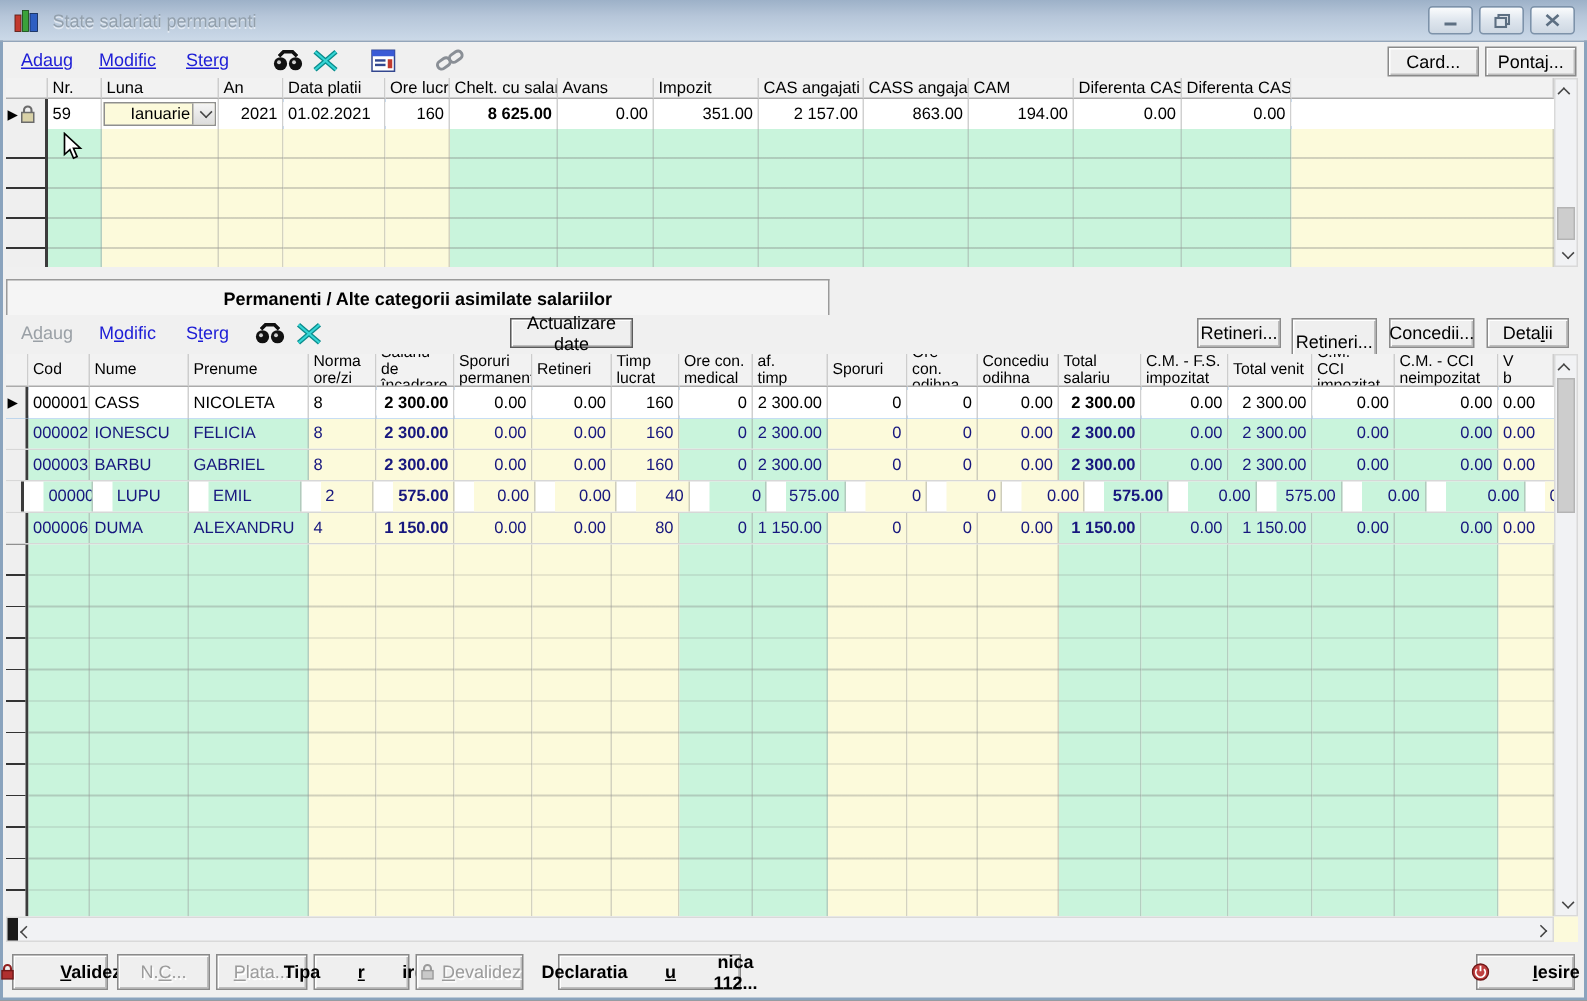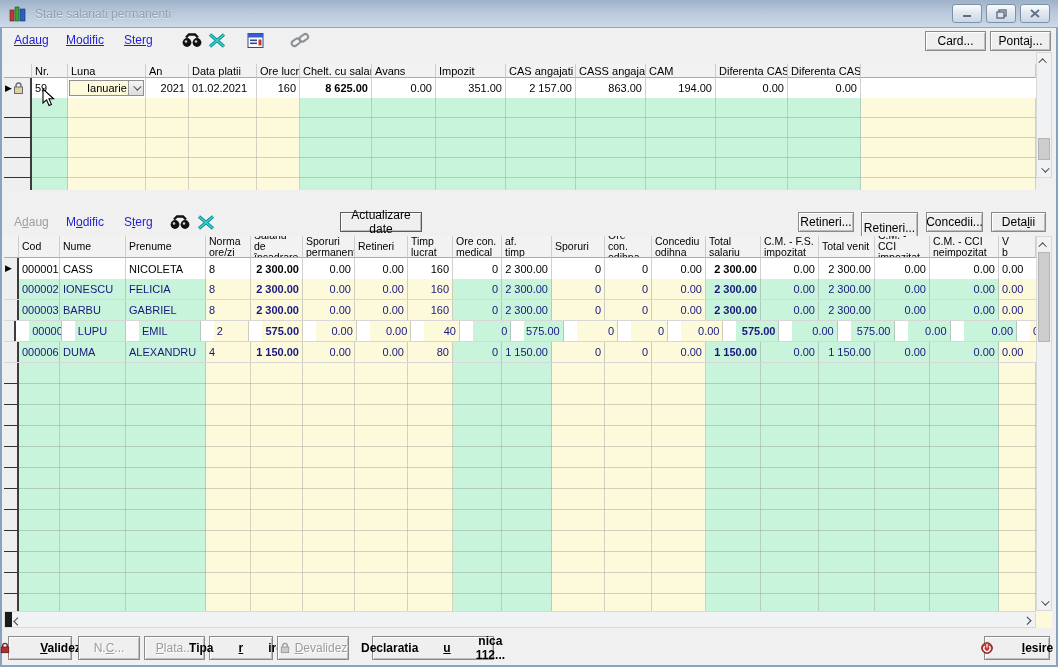--- a/index.html
+++ b/index.html
@@ -152,21 +152,21 @@
       <rect x="9.5" y="2.5" width="9" height="5.5" rx="2.7" transform="rotate(-35 14 5.5)" fill="none" stroke="#8a8f96" stroke-width="2"></rect>
     </svg>
     <div class="pushbtn" style="left:925px; top:1px; width:61px; height:20px;">
         <span>Card...</span>
       </div>
     <div class="pushbtn" style="left:990px; top:1px; width:61px; height:20px;">
         <span>Pontaj...</span>
       </div>
   </div>
 
-  <div class="grid" style="left:4px; top:52px; width:1032px; height:126px;margin-top:12px;">
+  <div class="grid" style="left:4px; top:52px; width:1032px; height:126px;">
     <div class="grow hdr" style="height:14px;">
       <div class="c a0"></div>
       <div class="c a1">Nr.</div>
       <div class="c a2">Luna</div>
       <div class="c a3">An</div>
       <div class="c a4">Data platii</div>
       <div class="c a5">Ore lucr.</div>
       <div class="c a6">Chelt. cu salariile</div>
       <div class="c a7">Avans</div>
       <div class="c a8">Impozit</div>
@@ -229,20 +229,23 @@
     <div class="sb-btn">
         <span class="chev chev-up"></span>
       </div>
     <div style="flex:1"></div>
     <div class="sb-thumb" style="height:22px; margin-bottom:2px;"></div>
     <div class="sb-btn">
         <span class="chev"></span>
       </div>
   </div>
 
+  <div class="tab active" style="left:4px; width:549px;">
+    <span>Permanenti / Alte categorii asimilate salariilor</span>
+  </div>
 
   <div class="toolbar2">
     <span class="tb-link2 disabled" style="left:14px">A<u>d</u>aug</span>
     <span class="tb-link2" style="left:66px">M<u>o</u>dific</span>
     <span class="tb-link2" style="left:124px">S<u>t</u>erg</span>
     <svg class="ticon" style="left:170px" viewBox="0 0 20 16">
       <circle cx="5" cy="10" r="4.4" fill="#111"></circle>
         <circle cx="15" cy="10" r="4.4" fill="#111"></circle>
       <path d="M4 5 L7 2 L13 2 L16 5" fill="none" stroke="#111" stroke-width="2.4"></path>
       <circle cx="4" cy="9" r="1.3" fill="#fff" opacity=".8"></circle>

